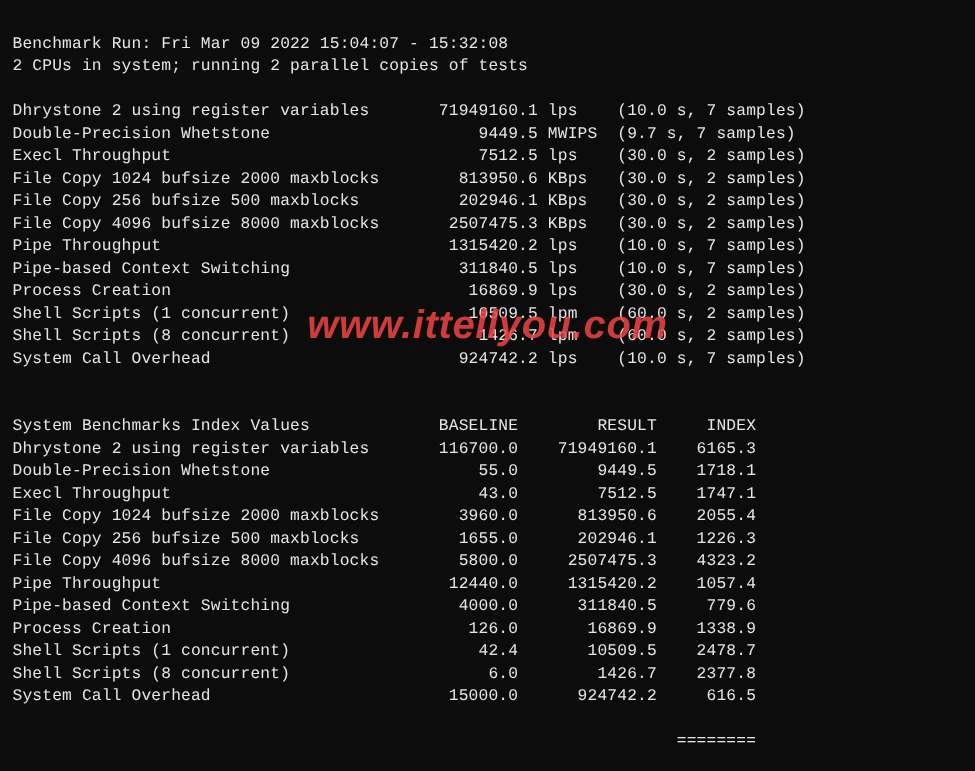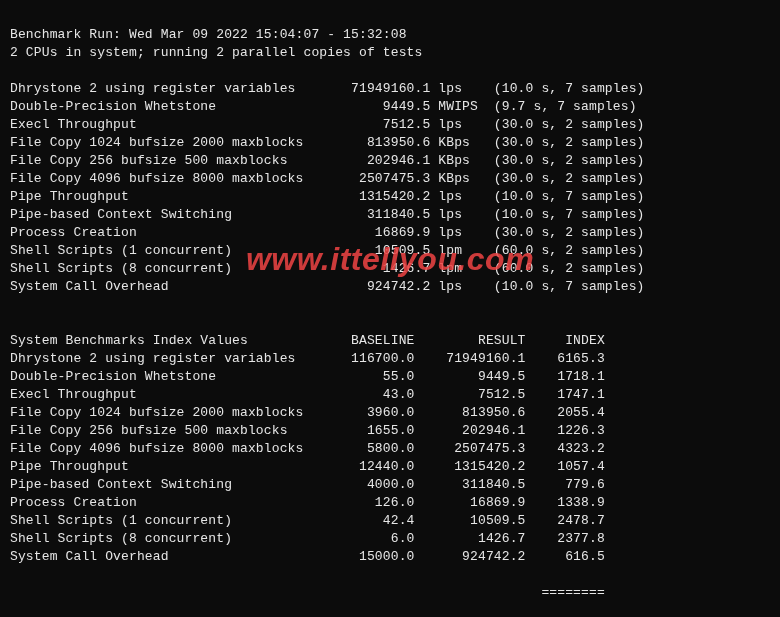--- a/index.html
+++ b/index.html
@@ -33,21 +33,21 @@
     pointer-events: none;
     letter-spacing: 0.5px;
     font-style: italic;
   }
   [data-bind] { white-space: pre; }
 </style>
 </head>
 <body>
 
 <div class="terminal">
-<span data-bind="header.run_line">Benchmark Run: Wed Mar 09 2022 15:04:07 - 15:32:08</span>
+<span data-bind="header.run_line">Benchmark Run: Fri Mar 09 2022 15:04:07 - 15:32:08</span>
 <span data-bind="header.cpu_line">2 CPUs in system; running 2 parallel copies of tests</span>
 
 <div id="bench-results">Dhrystone 2 using register variables       71949160.1 lps    (10.0 s, 7 samples)
 Double-Precision Whetstone                     9449.5 MWIPS  (9.7 s, 7 samples)
 Execl Throughput                               7512.5 lps    (30.0 s, 2 samples)
 File Copy 1024 bufsize 2000 maxblocks        813950.6 KBps   (30.0 s, 2 samples)
 File Copy 256 bufsize 500 maxblocks          202946.1 KBps   (30.0 s, 2 samples)
 File Copy 4096 bufsize 8000 maxblocks       2507475.3 KBps   (30.0 s, 2 samples)
 Pipe Throughput                             1315420.2 lps    (10.0 s, 7 samples)
 Pipe-based Context Switching                 311840.5 lps    (10.0 s, 7 samples)

